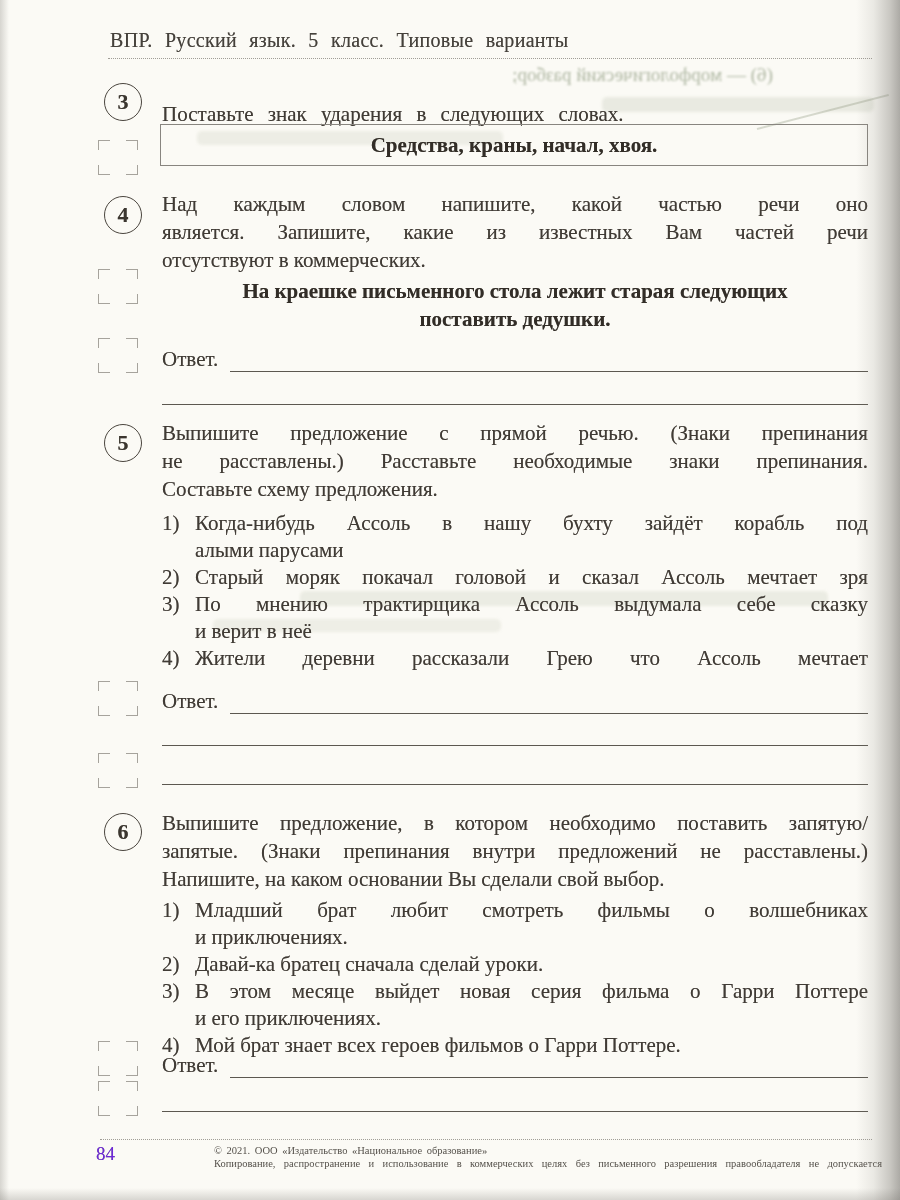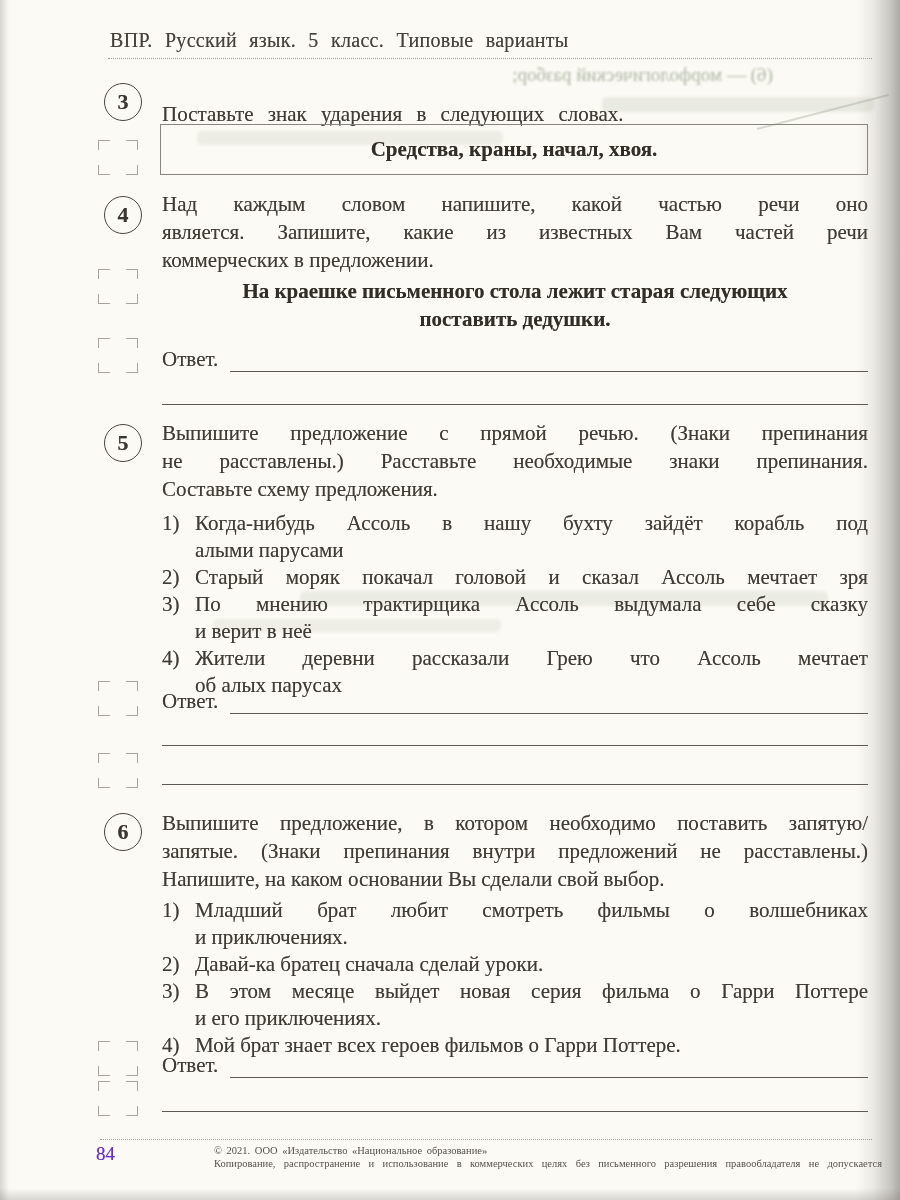--- a/index.html
+++ b/index.html
@@ -51,21 +51,21 @@
   .copyright .c2{text-align:justify;text-align-last:justify;word-spacing:2px;}
   
   .circle{position:absolute;left:104px;width:38px;height:38px;border:1.6px solid #4a453e;
     border-radius:50%;display:flex;align-items:center;justify-content:center;
     font-size:22px;font-weight:bold;color:#3b362f;box-sizing:border-box;background:rgba(251,250,245,.6);}
   .tblock{position:absolute;left:162px;width:706px;font-size:21px;}
   .pline{line-height:28px;}
   .j{text-align:justify;text-align-last:justify;}
   .single{word-spacing:9px;}
   .boldcenter{font-weight:bold;color:#322d27;text-align:center;line-height:28px;}
-  .wordbox{position:absolute;left:160px;top:124px;width:708px;height:51px;box-sizing:border-box;
+  .wordbox{position:absolute;left:160px;top:124px;width:708px;height:42px;box-sizing:border-box;
     border:1px solid #88857f;display:flex;align-items:center;justify-content:center;
     font-size:21px;font-weight:bold;color:#322d27;}
   .opts .opt{position:relative;padding-left:33px;}
   .opts .optnum{position:absolute;left:0;top:0;line-height:27px;}
   .opts .oline{line-height:27px;}
   .ansrow{position:absolute;left:162px;width:706px;display:flex;align-items:flex-end;height:26px;font-size:21px;}
   .anslabel{flex:none;line-height:26px;}
   .ansline{flex:1;margin-left:12px;border-bottom:1.2px solid #5c5850;height:100%;}
   .hline{position:absolute;left:162px;width:706px;border-top:1.2px solid #5c5850;}
   .txtsoft{text-shadow:0 0 .5px rgba(63,59,53,.55);}
@@ -131,21 +131,21 @@
   <div class="circle txtsoft" style="top:83px">3</div>
   <div class="tblock txtsoft" style="top:100px">
     <div class="pline single">Поставьте знак ударения в следующих словах.</div>
   </div>
   <div class="wordbox txtsoft">Средства, краны, начал, хвоя.</div>
 
   <div class="circle txtsoft" style="top:196px">4</div>
   <div class="tblock txtsoft" style="top:190px">
     <div class="pline j">Над каждым словом напишите, какой частью речи оно</div>
     <div class="pline j">является. Запишите, какие из известных Вам частей речи</div>
-    <div class="pline">коммерческих в предложении.</div>
+    <div class="pline">отсутствуют в коммерческих.</div>
   </div>
   <div class="tblock txtsoft" style="top:277px">
     <div class="boldcenter">На краешке письменного стола лежит старая следующих</div>
     <div class="boldcenter">поставить дедушки.</div>
   </div>
   <div class="ansrow" style="top:346px">
     <span class="anslabel txtsoft">Ответ.</span>
     <span class="ansline"></span>
   </div>
   <div class="hline" style="top:404px"></div>
@@ -167,21 +167,20 @@
       <div class="oline j">Старый моряк покачал головой и сказал Ассоль мечтает зря</div>
     </div>
     <div class="opt">
       <span class="optnum">3)</span>
       <div class="oline j">По мнению трактирщика Ассоль выдумала себе сказку</div>
       <div class="oline">и верит в неё</div>
     </div>
     <div class="opt">
       <span class="optnum">4)</span>
       <div class="oline j">Жители деревни рассказали Грею что Ассоль мечтает</div>
-      <div class="oline">об алых парусах</div>
     </div>
   </div>
   <div class="ansrow" style="top:688px">
     <span class="anslabel txtsoft">Ответ.</span>
     <span class="ansline"></span>
   </div>
   <div class="hline" style="top:745px"></div>
   <div class="hline" style="top:784px"></div>
 
   <div class="circle txtsoft" style="top:813px">6</div>

